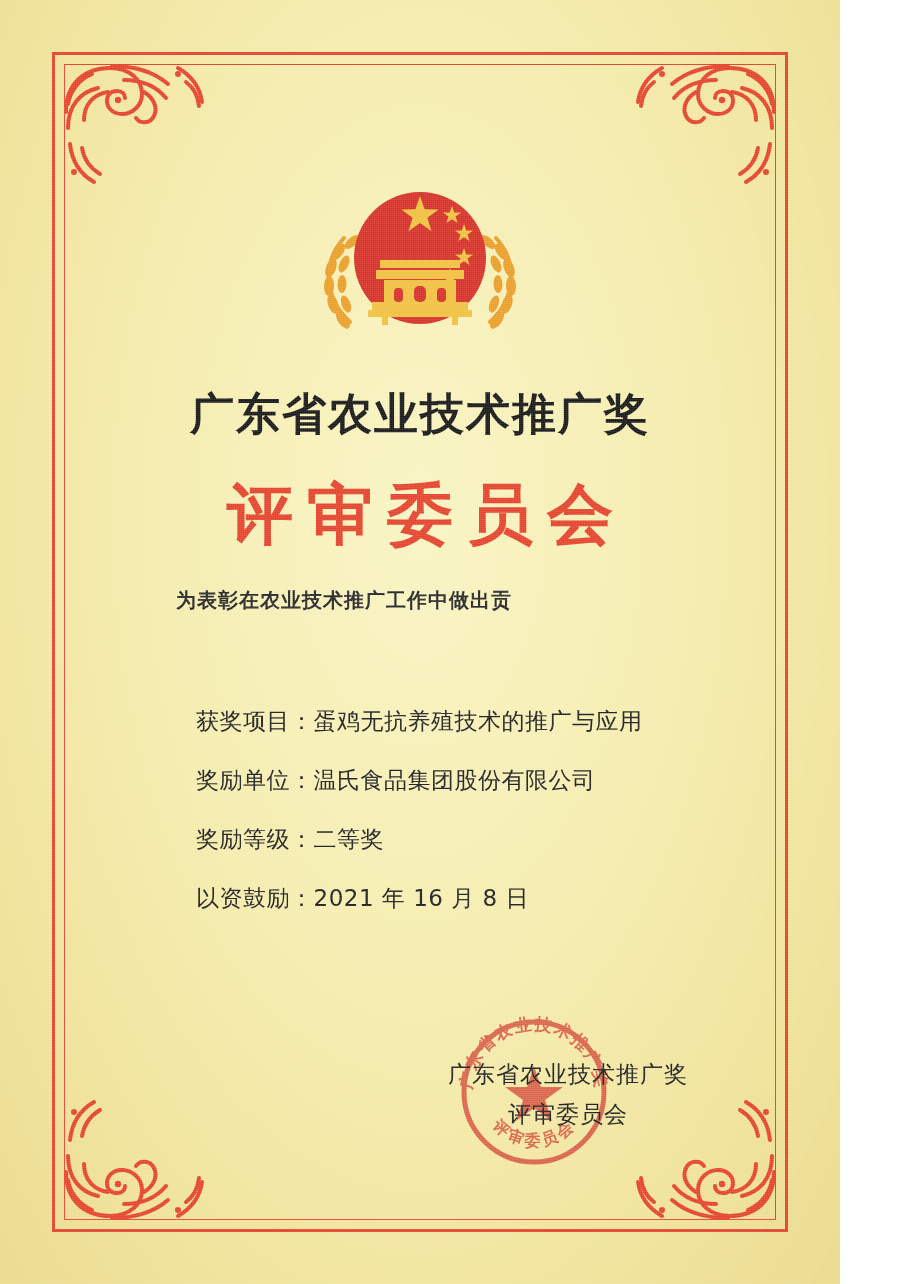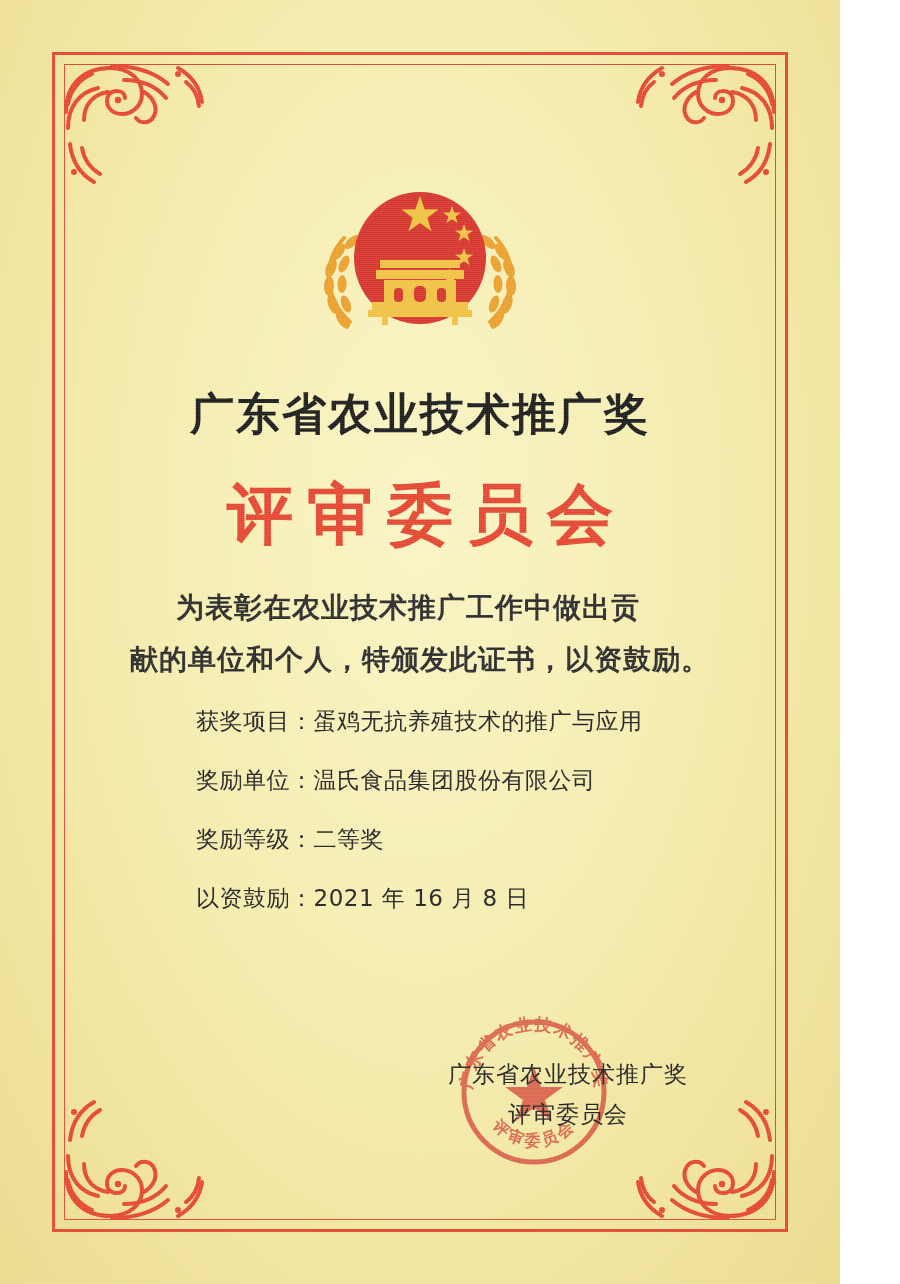--- a/index.html
+++ b/index.html
@@ -101,21 +101,21 @@
     color: #e8452e;
   }
 
   .statement {
     position: absolute;
     left: 130px;
     right: 130px;
     top: 582px;
     font-family: "DejaVu Serif", "Liberation Serif", serif;
     font-weight: bold;
-    font-size: 28px;
+    font-size: 20px;
     line-height: 1.85;
     color: #2a2a2a;
     text-align: justify;
     letter-spacing: 1px;
   }
   .statement .indent { display: inline-block; width: 46px; }
 
   .fields {
     position: absolute;
     left: 182px;
@@ -296,21 +296,20 @@
         </g>
       </svg>
     </div>
   </div>
 
   <div class="title-award">广东省农业技术推广奖</div>
   <div class="title-main">评审委员会</div>
 
   <div class="statement">
     <span class="indent"></span><span>为表彰在农业技术推广工作中做出贡</span><br>
-    <span>献的单位和个人，特颁发此证书，以资鼓励。</span>
   </div>
 
   <div class="fields">
     <div class="field-row">
       <span class="field-label">获奖项目：</span><span class="field-value">蛋鸡无抗养殖技术的推广与应用</span>
     </div>
     <div class="field-row">
       <span class="field-label">奖励单位：</span><span class="field-value">温氏食品集团股份有限公司</span>
     </div>
     <div class="field-row">

